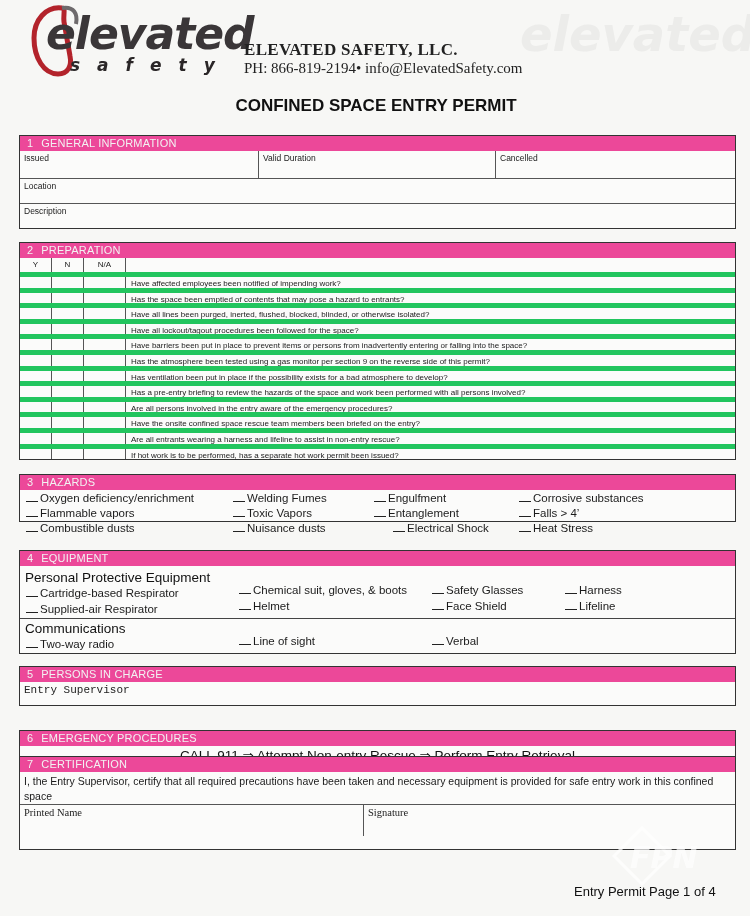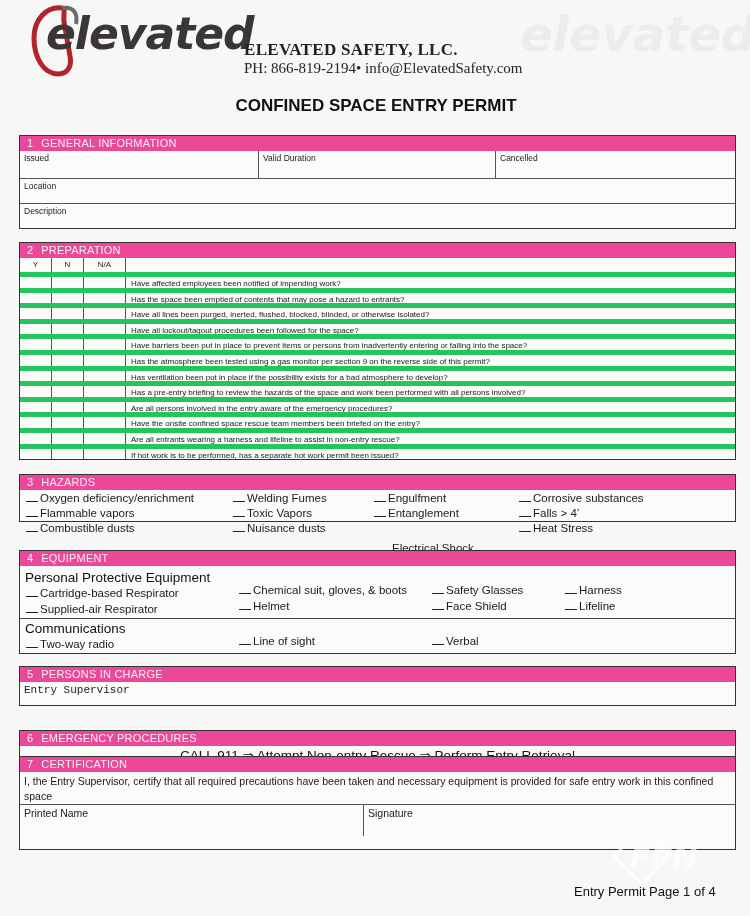--- a/index.html
+++ b/index.html
@@ -88,20 +88,21 @@
 <div class="page">
 
   <div class="ghost">elevated</div>
 
   <div class="logo">
     <svg width="70" height="78" viewBox="0 0 70 78">
       <path d="M34 6 C18 4 6 18 6 36 C6 56 16 72 30 72 C40 72 44 64 42 54 L36 20 C35 12 38 6 34 6 Z" fill="none" stroke="#b3232b" stroke-width="5"></path>
       <path d="M34 6 C46 4 50 12 48 22" fill="none" stroke="#6e6a6c" stroke-width="4"></path>
     </svg>
     <div class="logo-word">elevated</div>
+    <div class="logo-sub">safety</div>
   </div>
 
   <div class="company">ELEVATED SAFETY, LLC.</div>
   <div class="contact">PH: 866-819-2194• info@ElevatedSafety.com</div>
   <div class="title">CONFINED SPACE ENTRY PERMIT</div>
 
   <div class="section" style="top:135px;">
     <div class="sec-head">
       <span class="num">1</span><span>GENERAL INFORMATION</span>
     </div>
@@ -208,21 +209,21 @@
     </div>
     <div class="haz-grid">
       <div class="opt" style="left:6px;top:1px;"><span class="blank"></span><span>Oxygen deficiency/enrichment</span></div>
       <div class="opt" style="left:6px;top:16px;"><span class="blank"></span><span>Flammable vapors</span></div>
       <div class="opt" style="left:6px;top:31px;"><span class="blank"></span><span>Combustible dusts</span></div>
       <div class="opt" style="left:213px;top:1px;"><span class="blank"></span><span>Welding Fumes</span></div>
       <div class="opt" style="left:213px;top:16px;"><span class="blank"></span><span>Toxic Vapors</span></div>
       <div class="opt" style="left:213px;top:31px;"><span class="blank"></span><span>Nuisance dusts</span></div>
       <div class="opt" style="left:354px;top:1px;"><span class="blank"></span><span>Engulfment</span></div>
       <div class="opt" style="left:354px;top:16px;"><span class="blank"></span><span>Entanglement</span></div>
-      <div class="opt" style="left:358px;top:31px;margin-top:20px;"><span class="blank"></span><span>Electrical Shock</span></div>
+      <div class="opt" style="left:373px;top:31px;"><span class="blank"></span><span>Electrical Shock</span></div>
       <div class="opt" style="left:499px;top:1px;"><span class="blank"></span><span>Corrosive substances</span></div>
       <div class="opt" style="left:499px;top:16px;"><span class="blank"></span><span>Falls &gt; 4’</span></div>
       <div class="opt" style="left:499px;top:31px;"><span class="blank"></span><span>Heat Stress</span></div>
     </div>
   </div>
 
   <div class="section" style="top:550px; height:104px;">
     <div class="sec-head">
       <span class="num">4</span><span>EQUIPMENT</span>
     </div>
@@ -256,21 +257,21 @@
       <span class="num">6</span><span>EMERGENCY PROCEDURES</span>
     </div>
     <div class="emerg">CALL 911 ⇒ Attempt Non-entry Rescue ⇒ Perform Entry Retrieval</div>
   </div>
 
   <div class="section" style="top:756px; height:94px;">
     <div class="sec-head">
       <span class="num">7</span><span>CERTIFICATION</span>
     </div>
     <div class="cert-text" style="height:32px;">I, the Entry Supervisor, certify that all required precautions have been taken and necessary equipment is provided for safe entry work in this confined space</div>
-    <div class="row" style="height:32px;">
+    <div class="row" style="height:32px;font-family:Liberation Serif, serif;">
       <div class="cell" style="width:343px; font-size:10.5px;"><span>Printed Name</span></div>
       <div class="cell" style="flex:1; font-size:10.5px;"><span>Signature</span></div>
     </div>
   </div>
 
   <svg class="watermark" viewBox="0 0 110 60">
     <path d="M30 2 L58 30 L30 58 L2 30 Z" fill="none" stroke="#ffffff" stroke-width="3"></path>
     <text x="18" y="42" font-family="DejaVu Sans, sans-serif" font-weight="bold" font-style="italic" font-size="30" fill="#ffffff" opacity="0.9">FPN</text>
   </svg>
 

